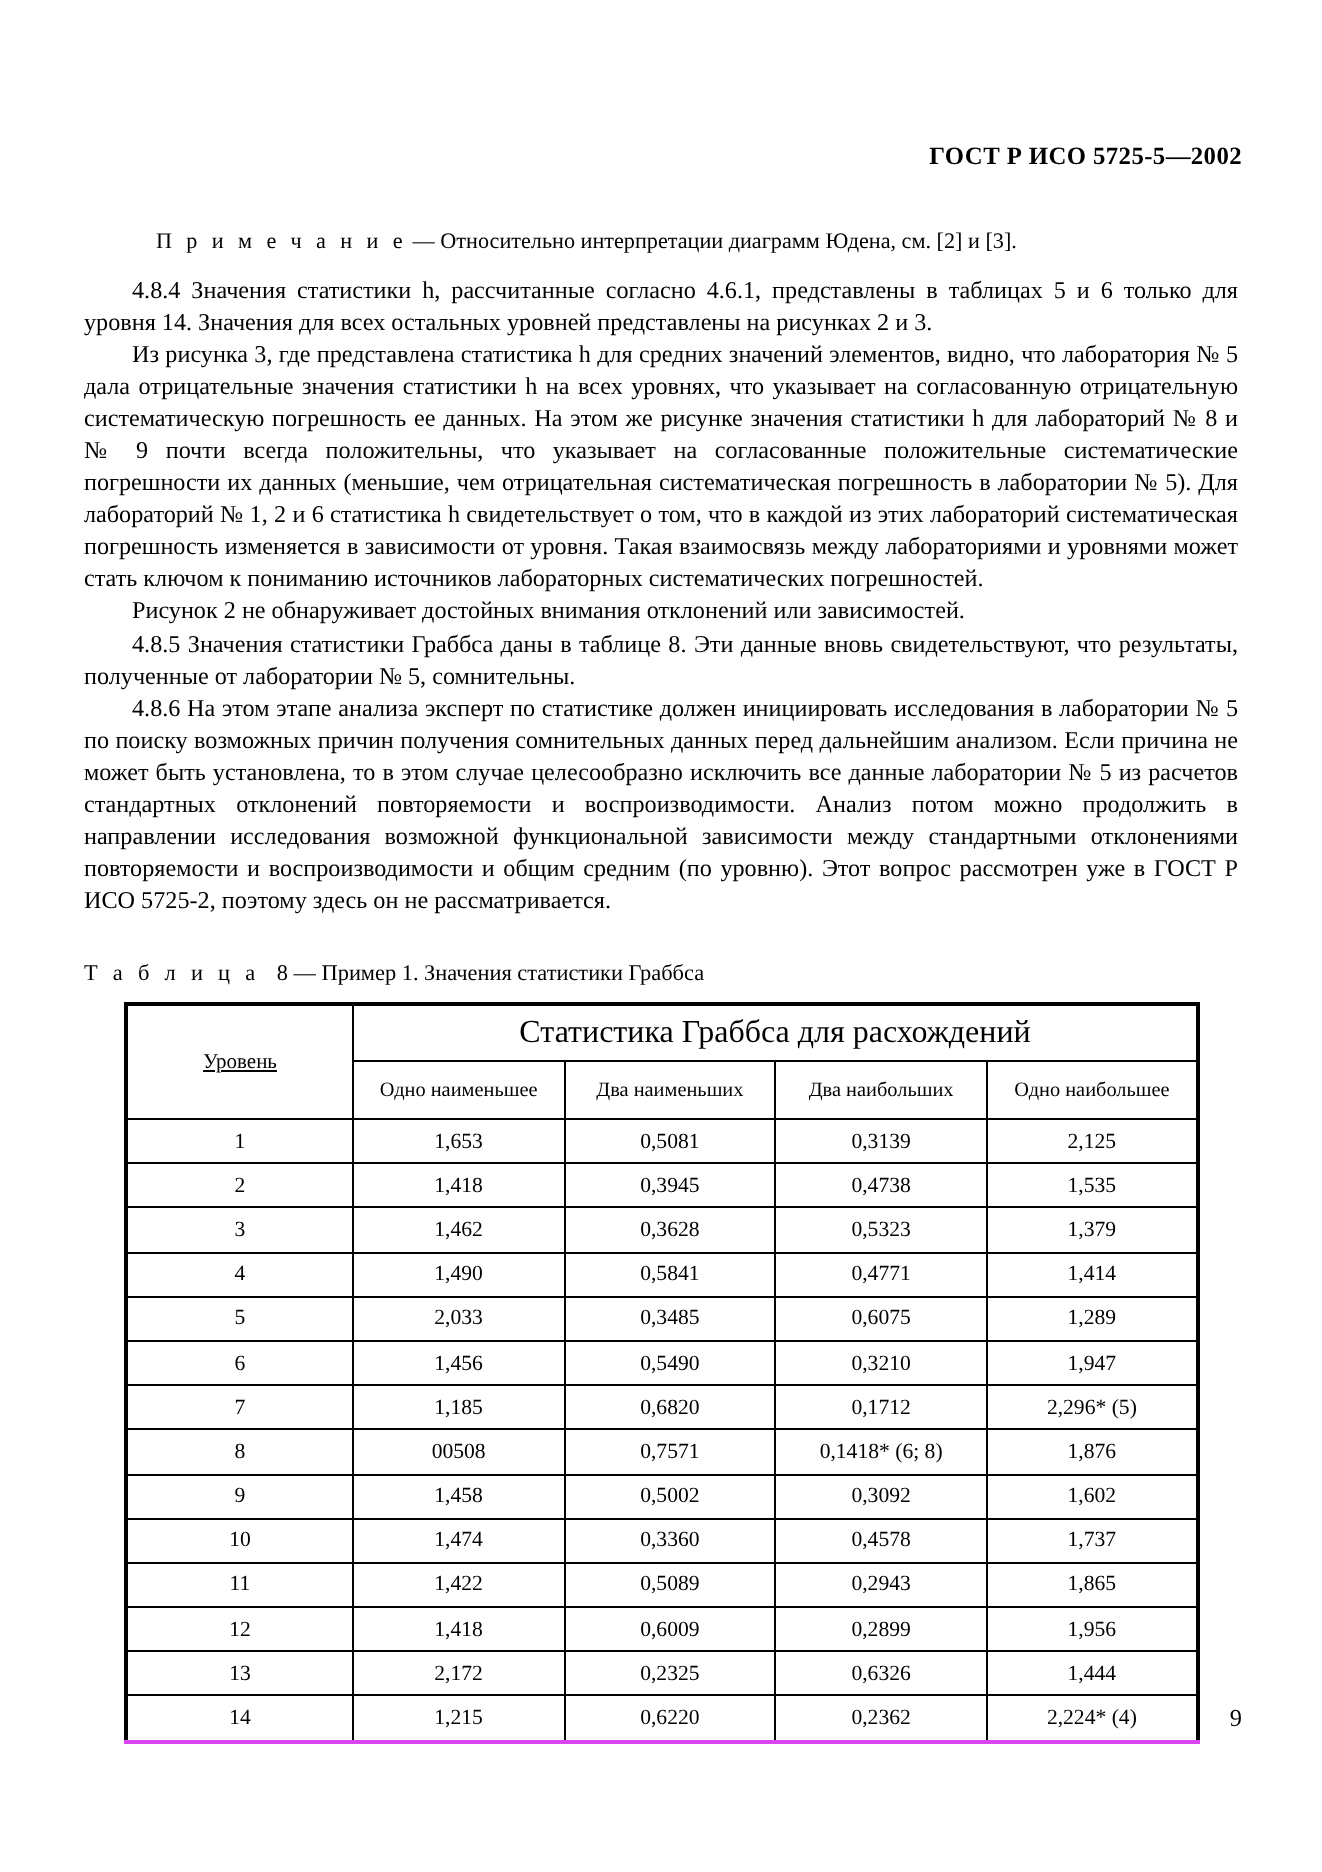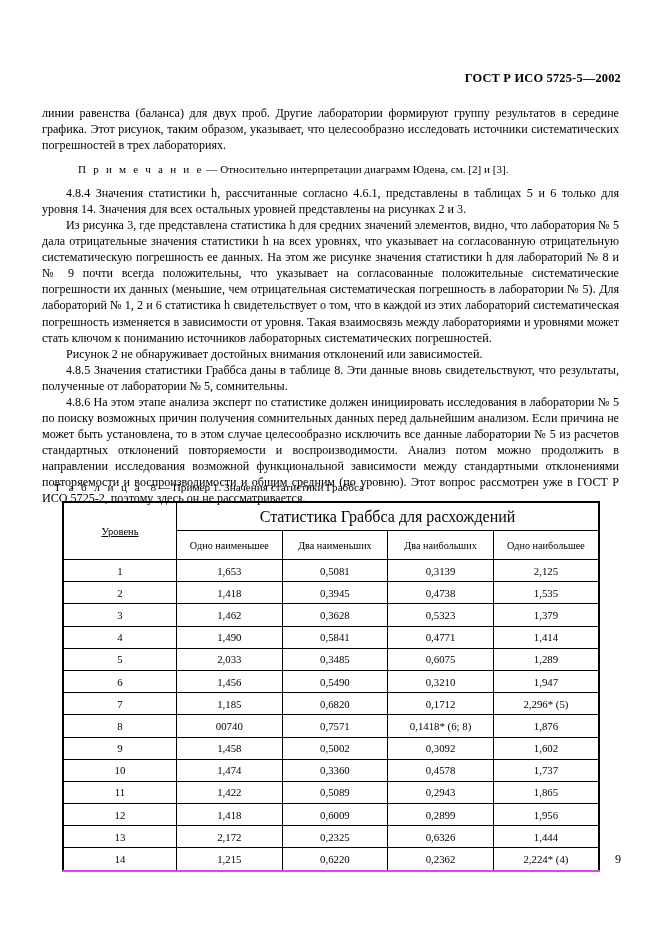--- a/index.html
+++ b/index.html
@@ -64,21 +64,21 @@
     text-indent: 36px;
     text-align: left;
   }
   .sp {
     letter-spacing: 2.2px;
   }
 
   
   .table-caption {
     position: absolute;
-    left: 54px;
+    left: 42px;
     top: 453px;
     font-size: 11.2px;
     line-height: 14px;
     white-space: nowrap;
   }
   .table-caption .sp {
     letter-spacing: 2.4px;
   }
 
   
@@ -149,21 +149,20 @@
 <body>
 
 <div class="page">
 
   <div class="page-header">
     <span>ГОСТ Р ИСО 5725-5—2002</span>
   </div>
 
   <div class="body-block">
 
-    <p class="para">линии равенства (баланса) для двух проб. Другие лаборатории формируют группу результатов в середине графика. Этот рисунок, таким образом, указывает, что целесообразно исследовать источники систематических погрешностей в трех лабораториях.</p>
 
     <p class="note"><span class="sp">П р и м е ч а н и е</span><span> — Относительно интерпретации диаграмм Юдена, см. [2] и [3].</span></p>
 
     <p class="para indent"><span>4.8.4 Значения статистики h, рассчитанные согласно 4.6.1, представлены в таблицах 5 и 6 только для уровня 14. Значения для всех остальных уровней представлены на рисунках 2 и 3.</span></p>
 
     <p class="para indent"><span>Из рисунка 3, где представлена статистика h для средних значений элементов, видно, что лаборатория № 5 дала отрицательные значения статистики h на всех уровнях, что указывает на согласованную отрицательную систематическую погрешность ее данных. На этом же рисунке значения статистики h для лабораторий № 8 и № 9 почти всегда положительны, что указывает на согласованные положительные систематические погрешности их данных (меньшие, чем отрицательная систематическая погрешность в лаборатории № 5). Для лабораторий № 1, 2 и 6 статистика h свидетельствует о том, что в каждой из этих лабораторий систематическая погрешность изменяется в зависимости от уровня. Такая взаимосвязь между лабораториями и уровнями может стать ключом к пониманию источников лабораторных систематических погрешностей.</span></p>
 
     <p class="para indent"><span>Рисунок 2 не обнаруживает достойных внимания отклонений или зависимостей.</span></p>
 
     <p class="para indent"><span>4.8.5 Значения статистики Граббса даны в таблице 8. Эти данные вновь свидетельствуют, что результаты, полученные от лаборатории № 5, сомнительны.</span></p>
@@ -233,21 +232,21 @@
         </tr>
         <tr>
           <td class="c-level">7</td>
           <td class="c-val">1,185</td>
           <td class="c-val">0,6820</td>
           <td class="c-val">0,1712</td>
           <td class="c-val">2,296* (5)</td>
         </tr>
         <tr>
           <td class="c-level">8</td>
-          <td class="c-val">00740</td>
+          <td class="c-val">00508</td>
           <td class="c-val">0,7571</td>
           <td class="c-val">0,1418* (6; 8)</td>
           <td class="c-val">1,876</td>
         </tr>
         <tr>
           <td class="c-level">9</td>
           <td class="c-val">1,458</td>
           <td class="c-val">0,5002</td>
           <td class="c-val">0,3092</td>
           <td class="c-val">1,602</td>

